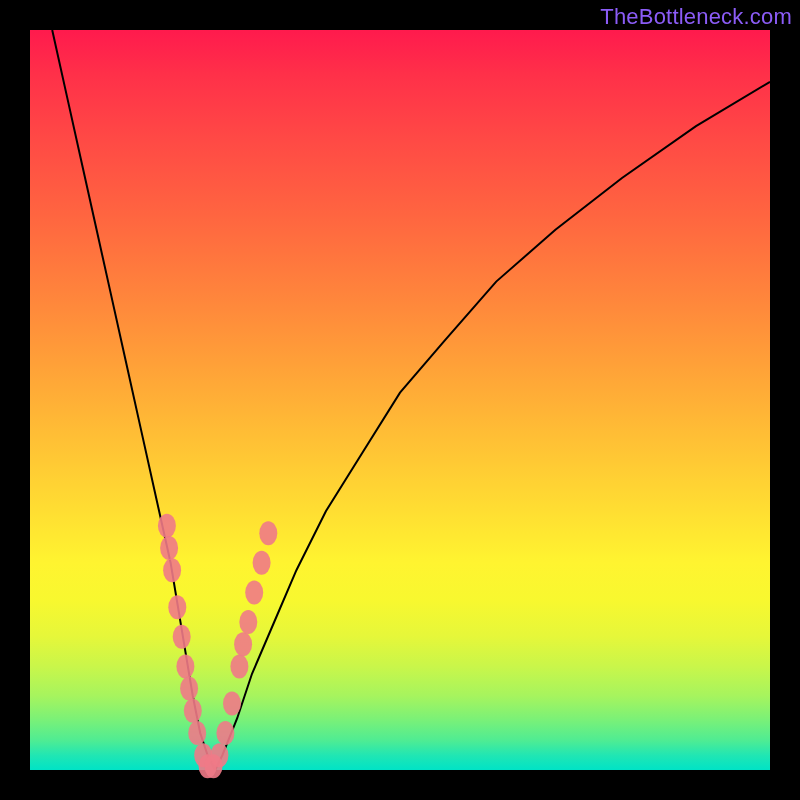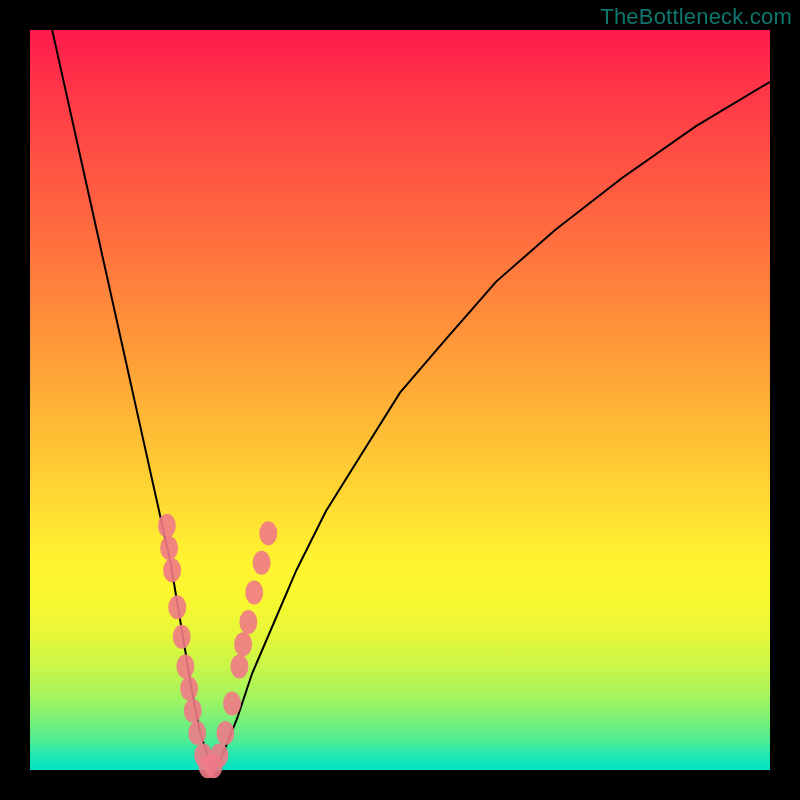--- a/index.html
+++ b/index.html
@@ -49,21 +49,21 @@
       #a6f45e 90%,
       #7df176 93%,
       #4fec93 96%,
       #21e6b3 98%,
       #00e3c6 100%);
   }
   .watermark {
     position: absolute;
     top: 4px;
     right: 8px;
-    color: #0f766e;
+    color: #8b5cf6;
     font-size: 22px;
     font-weight: 500;
     letter-spacing: 0.2px;
     user-select: none;
   }
   svg.curve {
     position: absolute;
     left: 0;
     top: 0;
     width: 100%;

